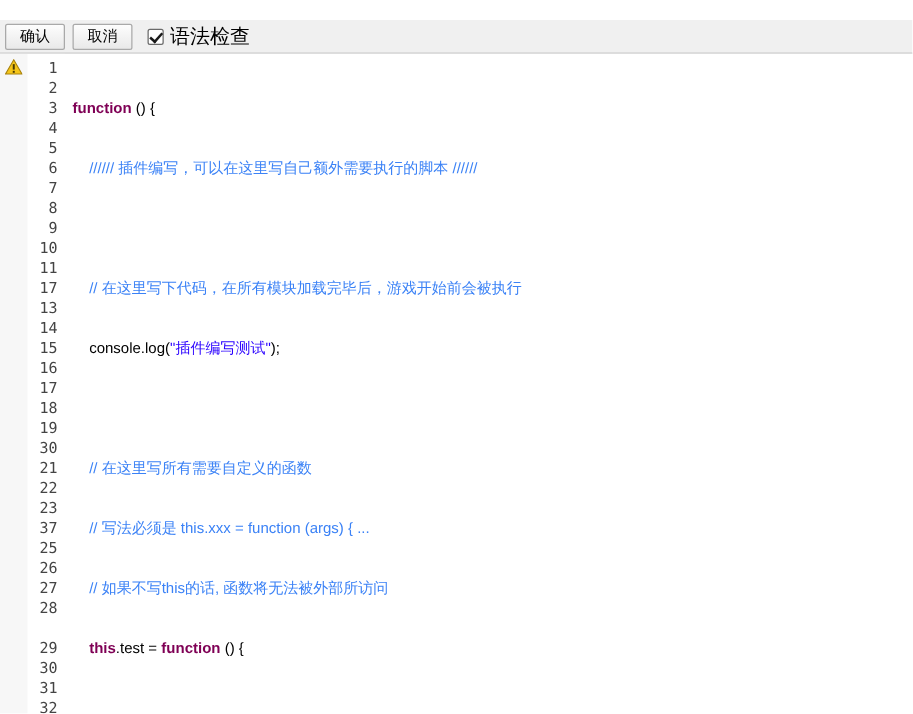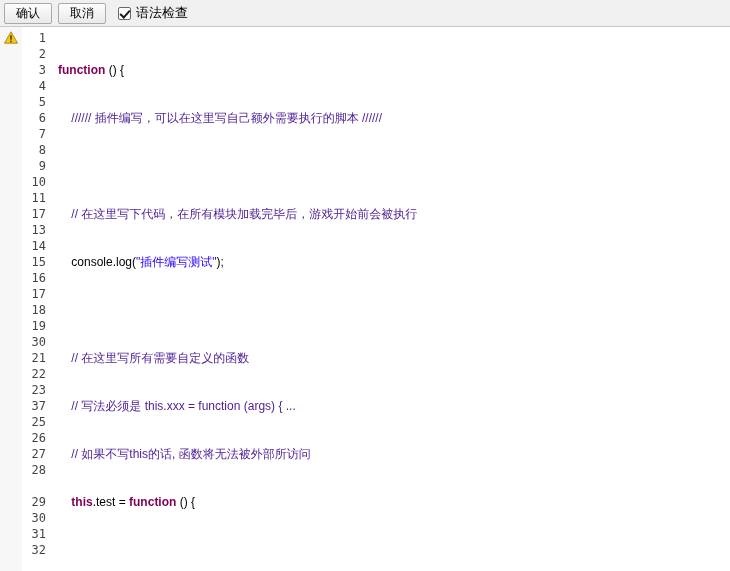--- a/index.html
+++ b/index.html
@@ -27,20 +27,21 @@
   .toolbar {
     height: 27px;
     min-height: 27px;
     background: #f0f0f0;
     border-bottom: 1px solid #c8c8c8;
     display: flex;
     align-items: center;
     padding: 0 4px;
     gap: 6px;
     box-sizing: border-box;
+    margin-top: 16px;
   }
   .tb-btn {
     height: 21px;
     min-width: 48px;
     padding: 0 8px;
     background: linear-gradient(#fdfdfd, #e9e9e9);
     border: 1px solid #a9a9a9;
     border-radius: 2px;
     font-size: 12px;
     font-family: "DejaVu Sans", sans-serif;
@@ -72,21 +73,21 @@
     position: absolute;
     left: 3px;
     top: 0px;
     width: 4px;
     height: 8px;
     border: solid #1a1a1a;
     border-width: 0 2px 2px 0;
     transform: rotate(42deg);
   }
   .tb-check-label {
-    font-size: 13px;
+    font-size: 16px;
     color: #000;
   }
 
   
   .editor {
     flex: 1;
     display: flex;
     position: relative;
     overflow: hidden;
     background: #ffffff;
@@ -130,21 +131,21 @@
     font-size: 12px;
     line-height: 16px;
     white-space: pre;
     overflow: hidden;
     color: #000;
   }
   .code .ln {
     height: 16px;
     line-height: 16px;
   }
-  .cmt { color: #4c1d95; }
+  .cmt { color: #3b82f6; }
   .kw { color: #7f0055; font-weight: bold; }
   .str { color: #2a00ff; }
 </style>
 </head>
 <body>
 
 <div class="app">
 
   <div class="toolbar">
     <div class="tb-btn">确认</div>

